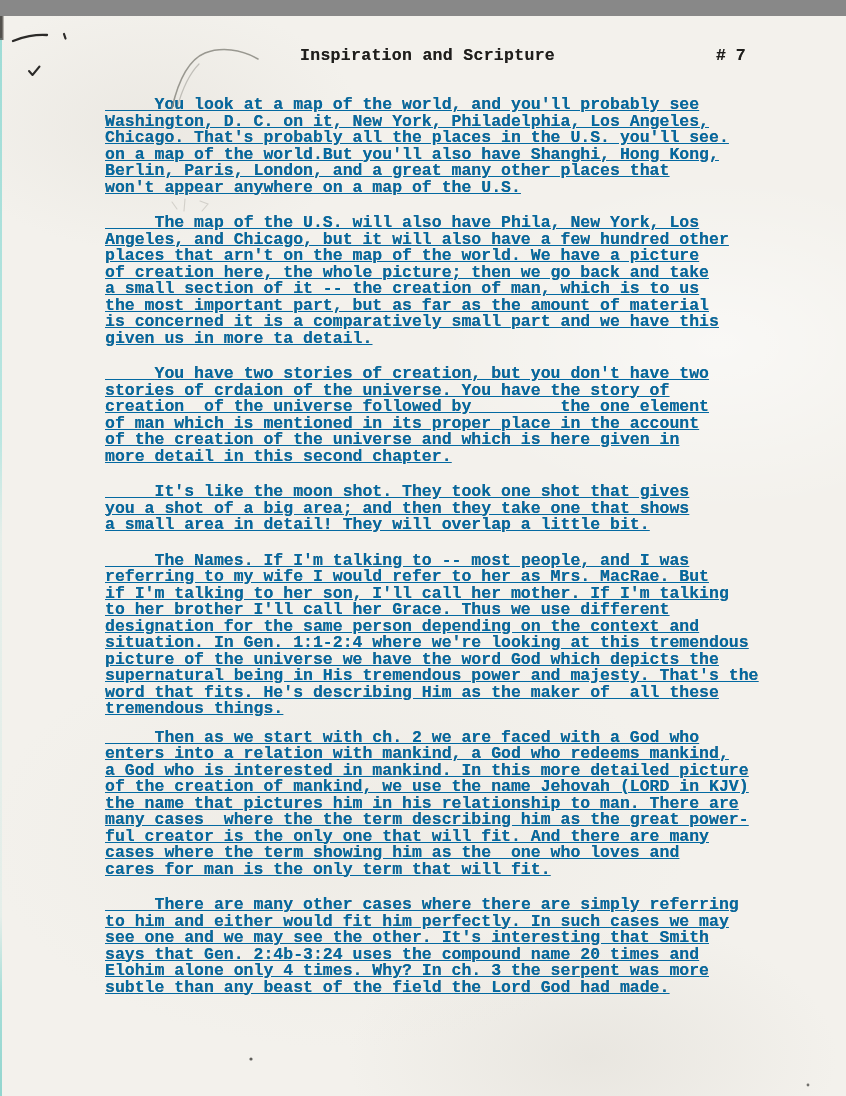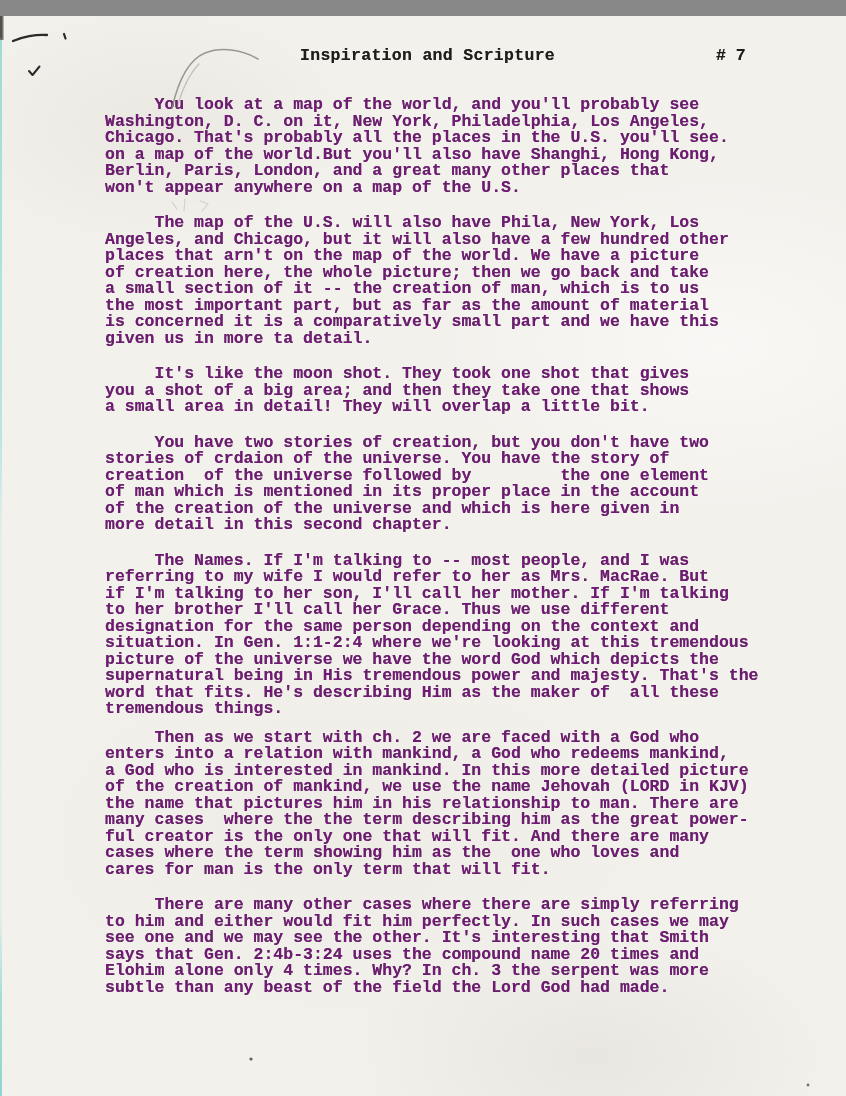--- a/index.html
+++ b/index.html
@@ -56,23 +56,24 @@
     color: #1f1e1c;
     text-shadow: 0 0 0.6px rgba(31,30,28,0.7);
     white-space: pre;
   }
   .doc-body {
     position: absolute; left: 105px; top: 81px; width: 700px;
   }
   .doc-par {
     margin: 0 0 19px 0;
     font-size: 16.5px; line-height: 16.5px; font-weight: 700;
-    color: #701a75;
+    color: #0369a1;
     text-shadow: 0 0 0.6px rgba(36,34,32,0.6);
     white-space: pre-wrap;
+    text-decoration: underline;
   }
   .tight-top { margin-top: -7px; }
   .marks-overlay {
     position: absolute; inset: 0; width: 846px; height: 1096px;
     pointer-events: none;
   }
 </style>
 </head>
 <body>
 
@@ -92,29 +93,29 @@
 Berlin, Paris, London, and a great many other places that
 won't appear anywhere on a map of the U.S.</p>
     <p class="doc-par">     The map of the U.S. will also have Phila, New York, Los
 Angeles, and Chicago, but it will also have a few hundred other
 places that arn't on the map of the world. We have a picture
 of creation here, the whole picture; then we go back and take
 a small section of it -- the creation of man, which is to us
 the most important part, but as far as the amount of material
 is concerned it is a comparatively small part and we have this
 given us in more ta detail.</p>
-    <p class="doc-par">     It's like the moon shot. They took one shot that gives
-you a shot of a big area; and then they take one that shows
-a small area in detail! They will overlap a little bit.</p>
     <p class="doc-par">     You have two stories of creation, but you don't have two
 stories of crdaion of the universe. You have the story of
 creation  of the universe followed by         the one element
 of man which is mentioned in its proper place in the account
 of the creation of the universe and which is here given in
 more detail in this second chapter.</p>
+    <p class="doc-par">     It's like the moon shot. They took one shot that gives
+you a shot of a big area; and then they take one that shows
+a small area in detail! They will overlap a little bit.</p>
     <p class="doc-par">     The Names. If I'm talking to -- most people, and I was
 referring to my wife I would refer to her as Mrs. MacRae. But
 if I'm talking to her son, I'll call her mother. If I'm talking
 to her brother I'll call her Grace. Thus we use different
 designation for the same person depending on the context and
 situation. In Gen. 1:1-2:4 where we're looking at this tremendous
 picture of the universe we have the word God which depicts the
 supernatural being in His tremendous power and majesty. That's the
 word that fits. He's describing Him as the maker of  all these
 tremendous things.</p>

